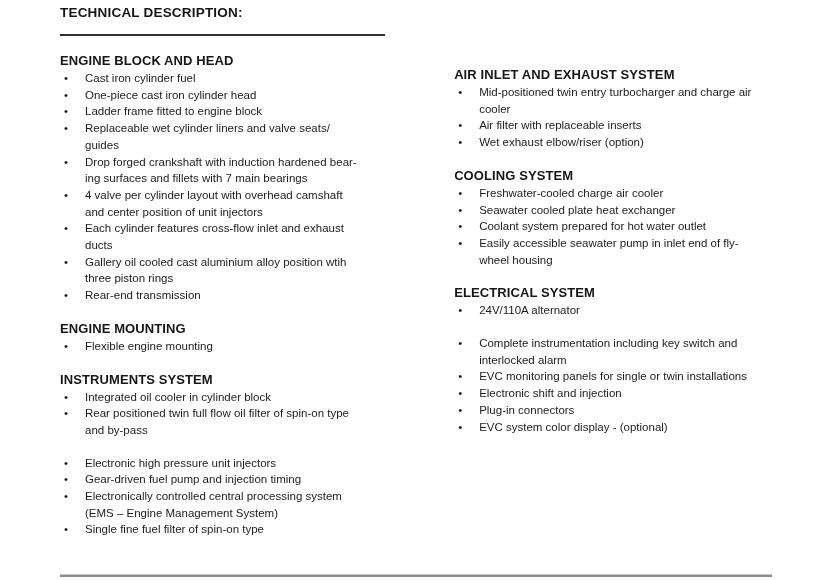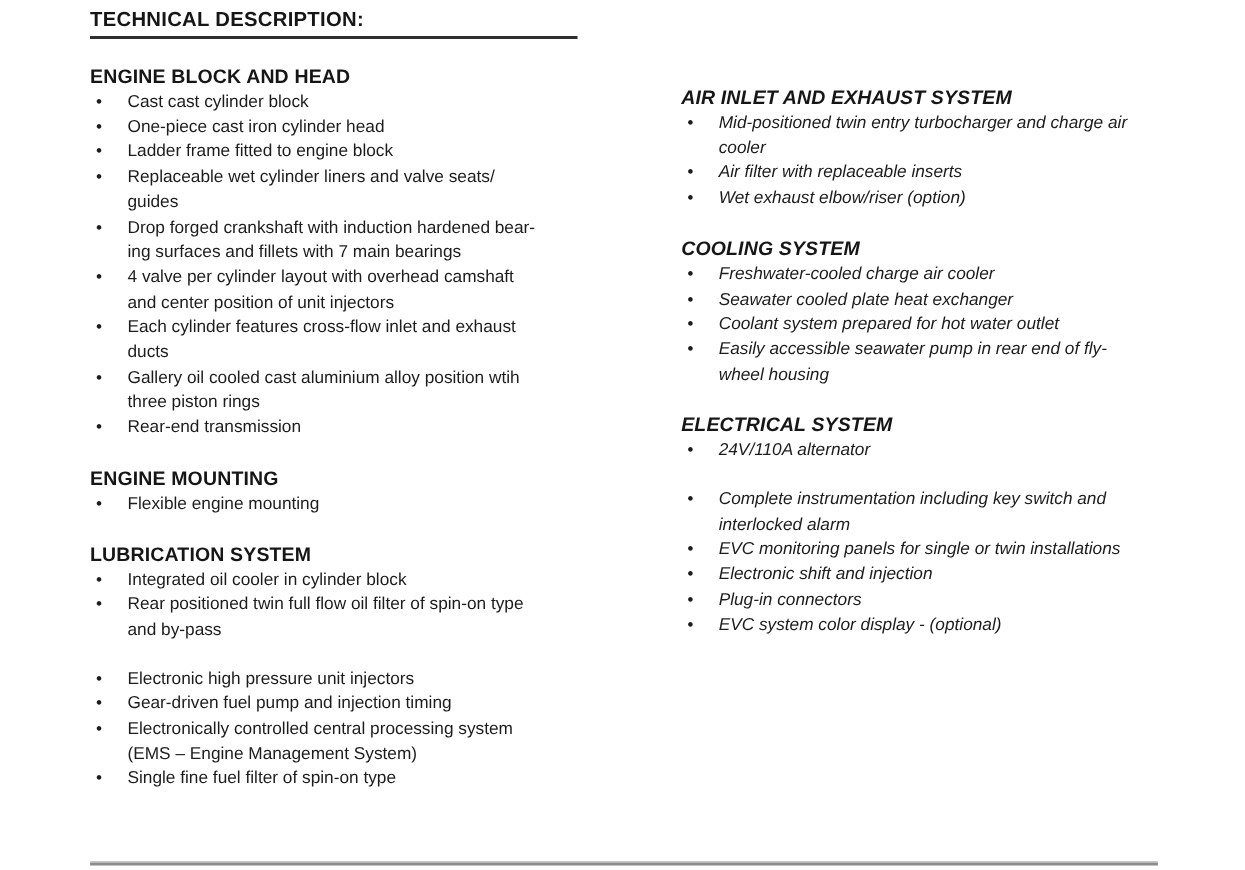--- a/index.html
+++ b/index.html
@@ -18,21 +18,21 @@
   }
   .page {
     position: absolute;
     left: 60px;
     top: 5px;
     width: 730px;
   }
   .doc-header {
     width: 325px;
     border-bottom: 2px solid #2e2e2e;
-    padding-bottom: 4px;
+    padding-bottom: 14px;
   }
   h1.title {
     margin: 0;
     font-size: 13.5px;
     font-weight: bold;
     letter-spacing: 0.2px;
     line-height: 15px;
     color: #161616;
   }
   .columns {
@@ -40,21 +40,20 @@
     align-items: flex-start;
     justify-content: space-between;
   }
   .col {
     width: 335px;
   }
   .col.right {
     margin-left: 68px;
     width: 345px;
     padding-top: 14px;
-    font-style: italic;
   }
   .section {
     margin-top: 16px;
   }
   h2.section-heading {
     margin: 0 0 1px 0;
     font-size: 13px;
     font-weight: bold;
     line-height: 17px;
     letter-spacing: 0.1px;
@@ -97,21 +96,21 @@
   <header class="doc-header">
     <h1 class="title">TECHNICAL DESCRIPTION:</h1>
   </header>
   <div class="columns">
     <section class="col left">
         <div class="section">
           <h2 class="section-heading">ENGINE BLOCK AND HEAD</h2>
           <ul class="bullet-list">
             <li class="list-item">
               <span class="bullet">•</span>
-              <span class="item-text">Cast cast cylinder block</span>
+              <span class="item-text">Cast iron cylinder fuel</span>
             </li>
             <li class="list-item">
               <span class="bullet">•</span>
               <span class="item-text">One-piece cast iron cylinder head</span>
             </li>
             <li class="list-item">
               <span class="bullet">•</span>
               <span class="item-text">Ladder frame fitted to engine block</span>
             </li>
             <li class="list-item">
@@ -148,21 +147,21 @@
         <div class="section">
           <h2 class="section-heading">ENGINE MOUNTING</h2>
           <ul class="bullet-list">
             <li class="list-item">
               <span class="bullet">•</span>
               <span class="item-text">Flexible engine mounting</span>
             </li>
           </ul>
         </div>
         <div class="section">
-          <h2 class="section-heading">LUBRICATION SYSTEM</h2>
+          <h2 class="section-heading">INSTRUMENTS SYSTEM</h2>
           <ul class="bullet-list">
             <li class="list-item">
               <span class="bullet">•</span>
               <span class="item-text">Integrated oil cooler in cylinder block</span>
             </li>
             <li class="list-item">
               <span class="bullet">•</span>
               <span class="item-text">Rear positioned twin full flow oil filter of spin-on type
 and by-pass</span>
             </li>
@@ -219,21 +218,21 @@
             <li class="list-item">
               <span class="bullet">•</span>
               <span class="item-text">Seawater cooled plate heat exchanger</span>
             </li>
             <li class="list-item">
               <span class="bullet">•</span>
               <span class="item-text">Coolant system prepared for hot water outlet</span>
             </li>
             <li class="list-item">
               <span class="bullet">•</span>
-              <span class="item-text">Easily accessible seawater pump in rear end of fly-
+              <span class="item-text">Easily accessible seawater pump in inlet end of fly-
 wheel housing</span>
             </li>
           </ul>
         </div>
         <div class="section">
           <h2 class="section-heading">ELECTRICAL SYSTEM</h2>
           <ul class="bullet-list">
             <li class="list-item">
               <span class="bullet">•</span>
               <span class="item-text">24V/110A alternator</span>

